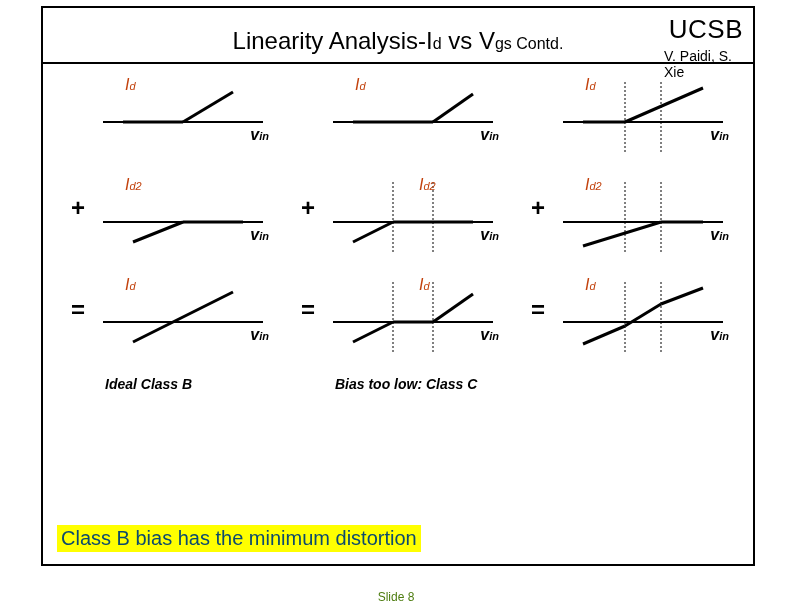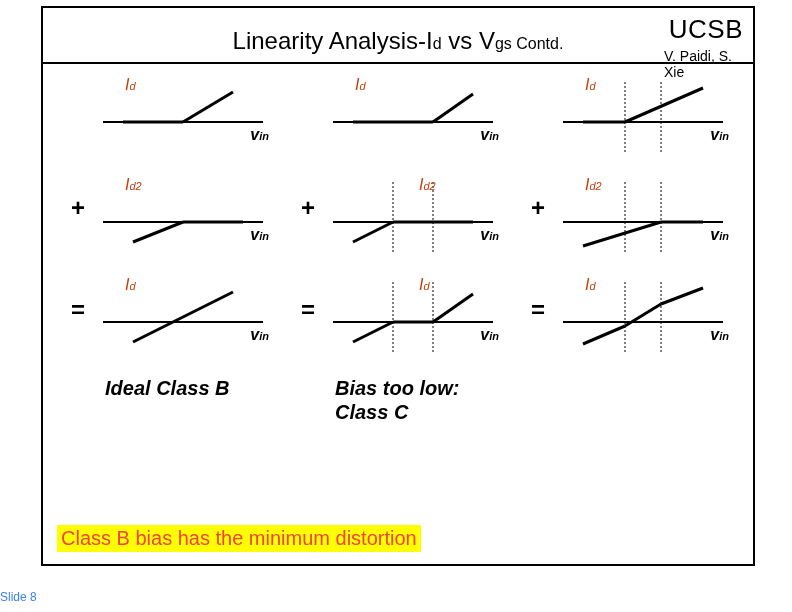--- a/index.html
+++ b/index.html
@@ -20,30 +20,30 @@
 
   .plot { position: absolute; width: 160px; height: 70px; left: 40px; }
   .r1 { top: 18px; }
   .r2 { top: 118px; }
   .r3 { top: 218px; }
 
   .op { position: absolute; left: 8px; font-size: 24px; font-weight: 700; color: #000; }
   .op-plus { top: 130px; }
   .op-eq   { top: 232px; }
 
-  .caption { position: absolute; top: 312px; left: 42px; width: 180px; font-size: 20px; font-weight: 700; font-style: italic; color: #000; line-height: 1.2; }
+  .caption { position: absolute; top: 312px; left: 42px; width: 180px; font-size: 14px; font-weight: 700; font-style: italic; color: #000; line-height: 1.2; }
 
   .ylab { position: absolute; top: -6px; left: 22px; font-size: 16px; font-style: italic; font-weight: 400; color: #c2410c; }
   .xlab { position: absolute; top: 44px; right: -6px; font-size: 16px; font-style: italic; font-weight: 700; color: #000; }
   .ylab .sub2, .xlab .sub2 { font-size: 11px; font-style: italic; }
   .ylab2-center { left: 86px; }
 
-  .note { position: absolute; left: 14px; bottom: 12px; background: #ffff00; color: #ef4444; font-size: 20px; padding: 2px 4px; font-weight: 400; }
+  .note { position: absolute; left: 14px; bottom: 12px; background: #ffff00; color: #0c4a6e; font-size: 20px; padding: 2px 4px; font-weight: 400; }
 
-  .footer { position: absolute; left: 0; right: 0; bottom: 8px; text-align: left; font-size: 12px; color: #3b82f6; }
+  .footer { position: absolute; left: 0; right: 0; bottom: 8px; text-align: center; font-size: 12px; color: #4d7c0f; }
 
   svg line.axis { stroke:#000; stroke-width:2; }
   svg line.curve { stroke:#000; stroke-width:3; }
   svg line.dash { stroke:#000; stroke-width:1; stroke-dasharray:2,2; }
 </style>
 </head>
 <body>
 
 <div class="slide">
   <div class="header">

